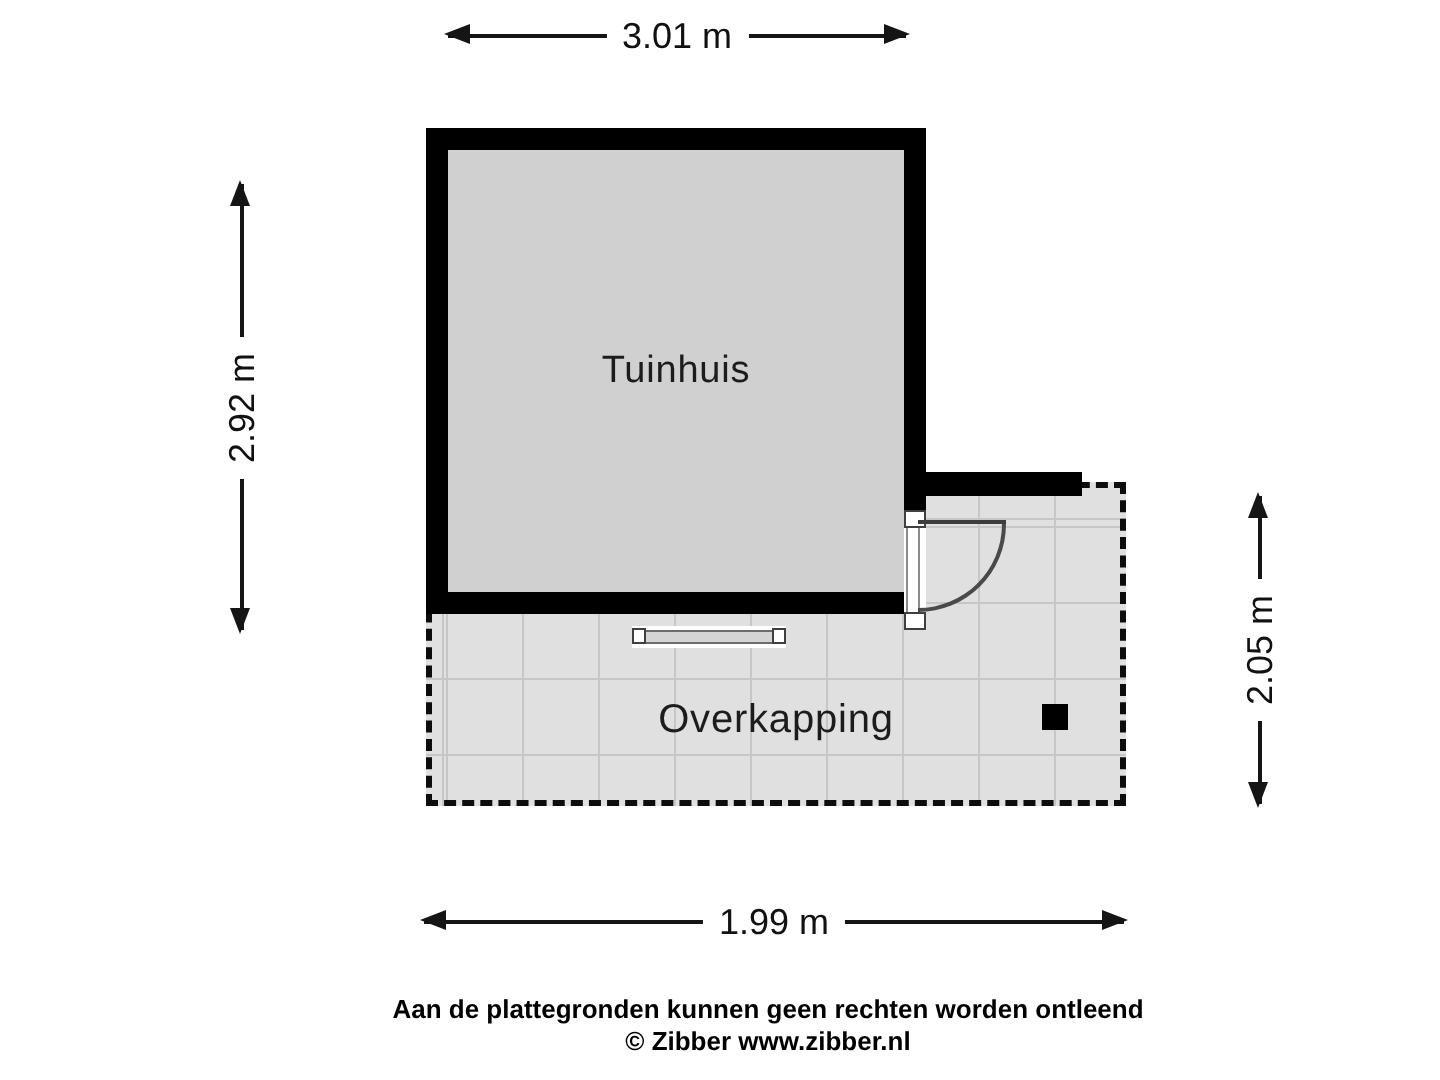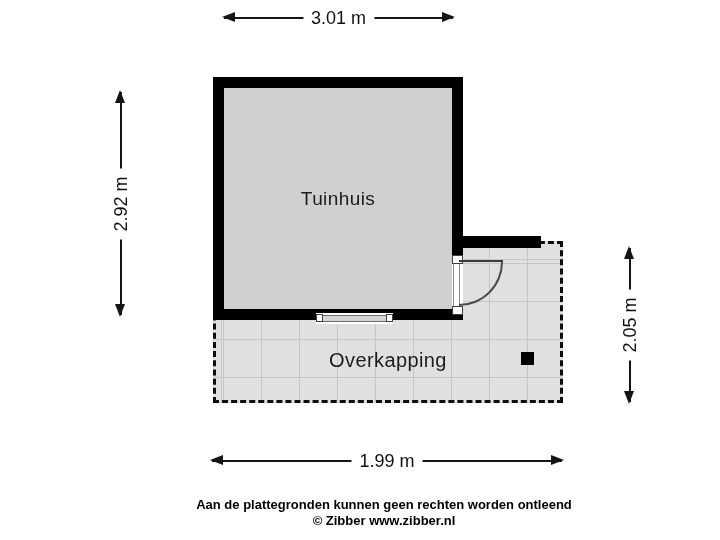--- a/index.html
+++ b/index.html
@@ -38,21 +38,21 @@
     background-position: 7px 0px, 0px 19px;
   }
   .ovk-label {
     position:absolute; left:0; right:0; top:105px; text-align:center;
     font-size:20px; color:#1c1c1c; letter-spacing:0.4px;
   }
   .post { position:absolute; left:305px; top:108px; width:13px; height:13px; background:#000; }
   .wall-bar { position:absolute; left:447px; top:236px; width:78px; height:12px; background:#000; }
 
   
-  .tuinhuis { position:absolute; left:197px; top:77px; width:250px; height:243px; background:#000; }
+  .tuinhuis { position:absolute; left:197px; top:64px; width:250px; height:243px; background:#000; }
   .tuin-floor { position:absolute; left:11px; top:11px; right:11px; bottom:11px; background:#d0d0d0; }
   .tuin-label {
     position:absolute; left:0; right:0; top:111px; text-align:center;
     font-size:19px; color:#1c1c1c; letter-spacing:0.4px;
   }
 
   
   .win-gap  { position:absolute; left:300px; top:313px; width:77px; height:11px; background:#fff; }
   .win-band { position:absolute; left:306px; top:315px; width:65px; height:7px;
               background:#d4d4d4; border:1px solid #6b6b6b; box-sizing:border-box; }

